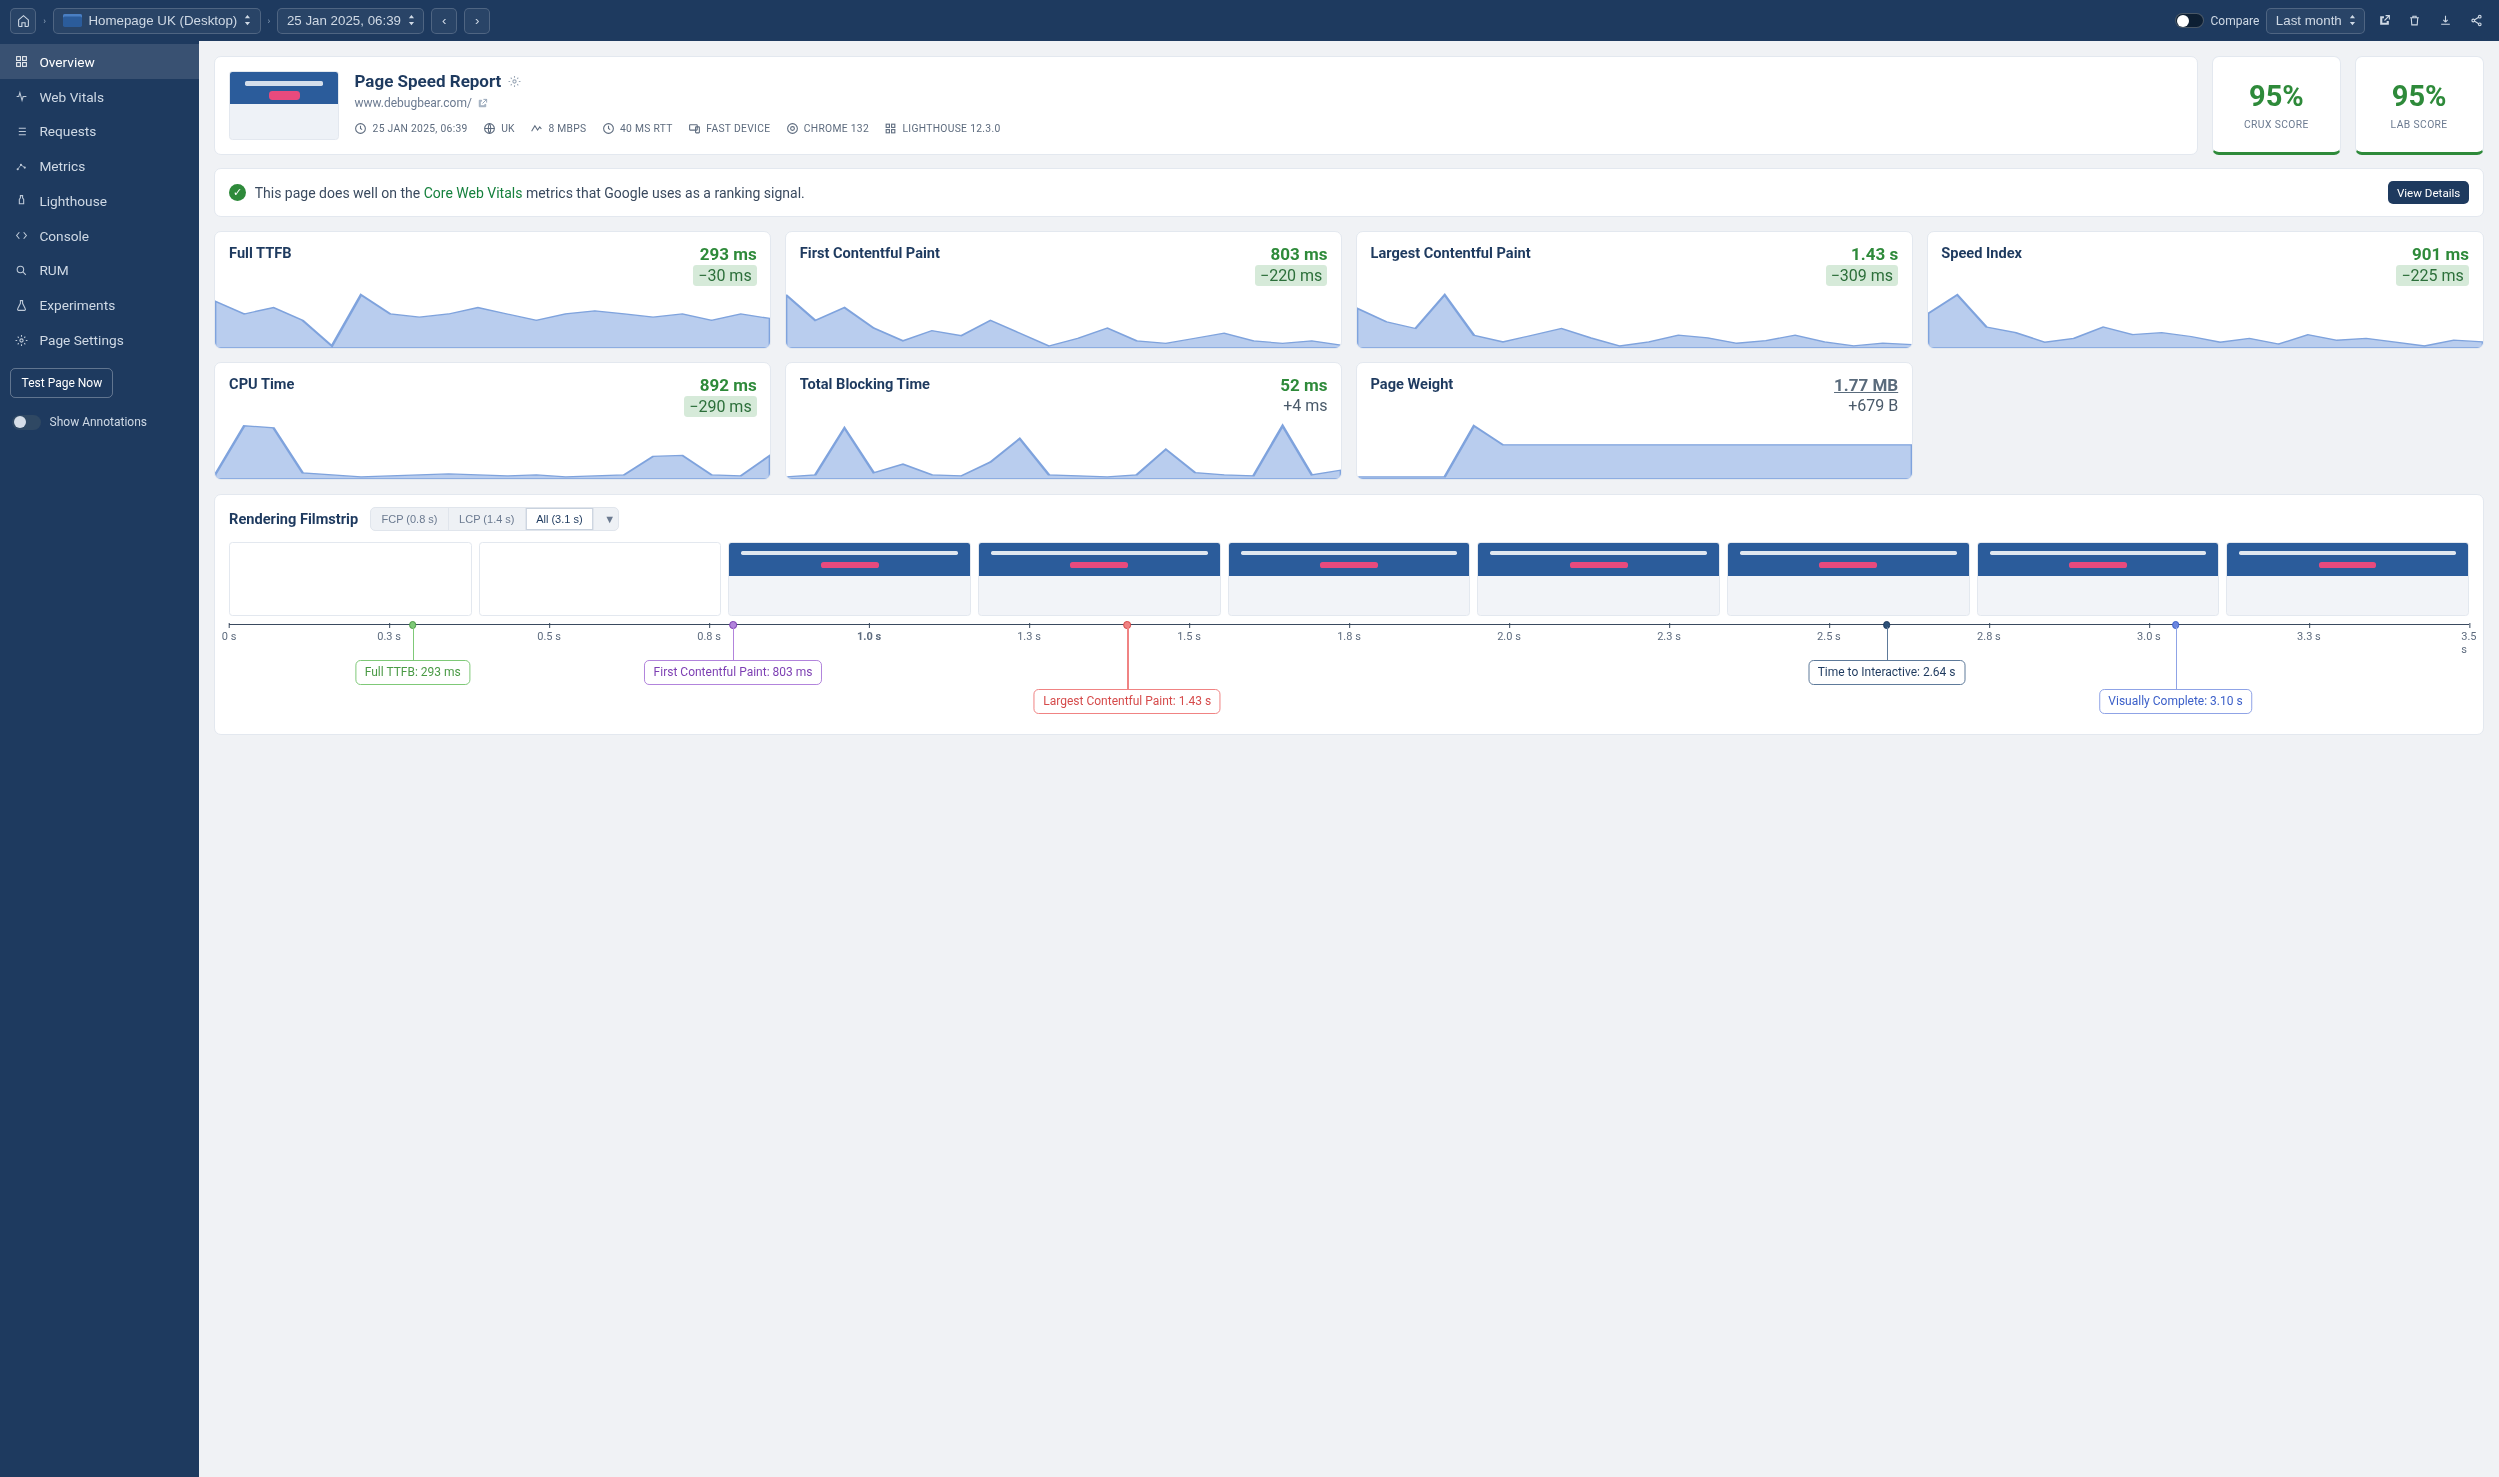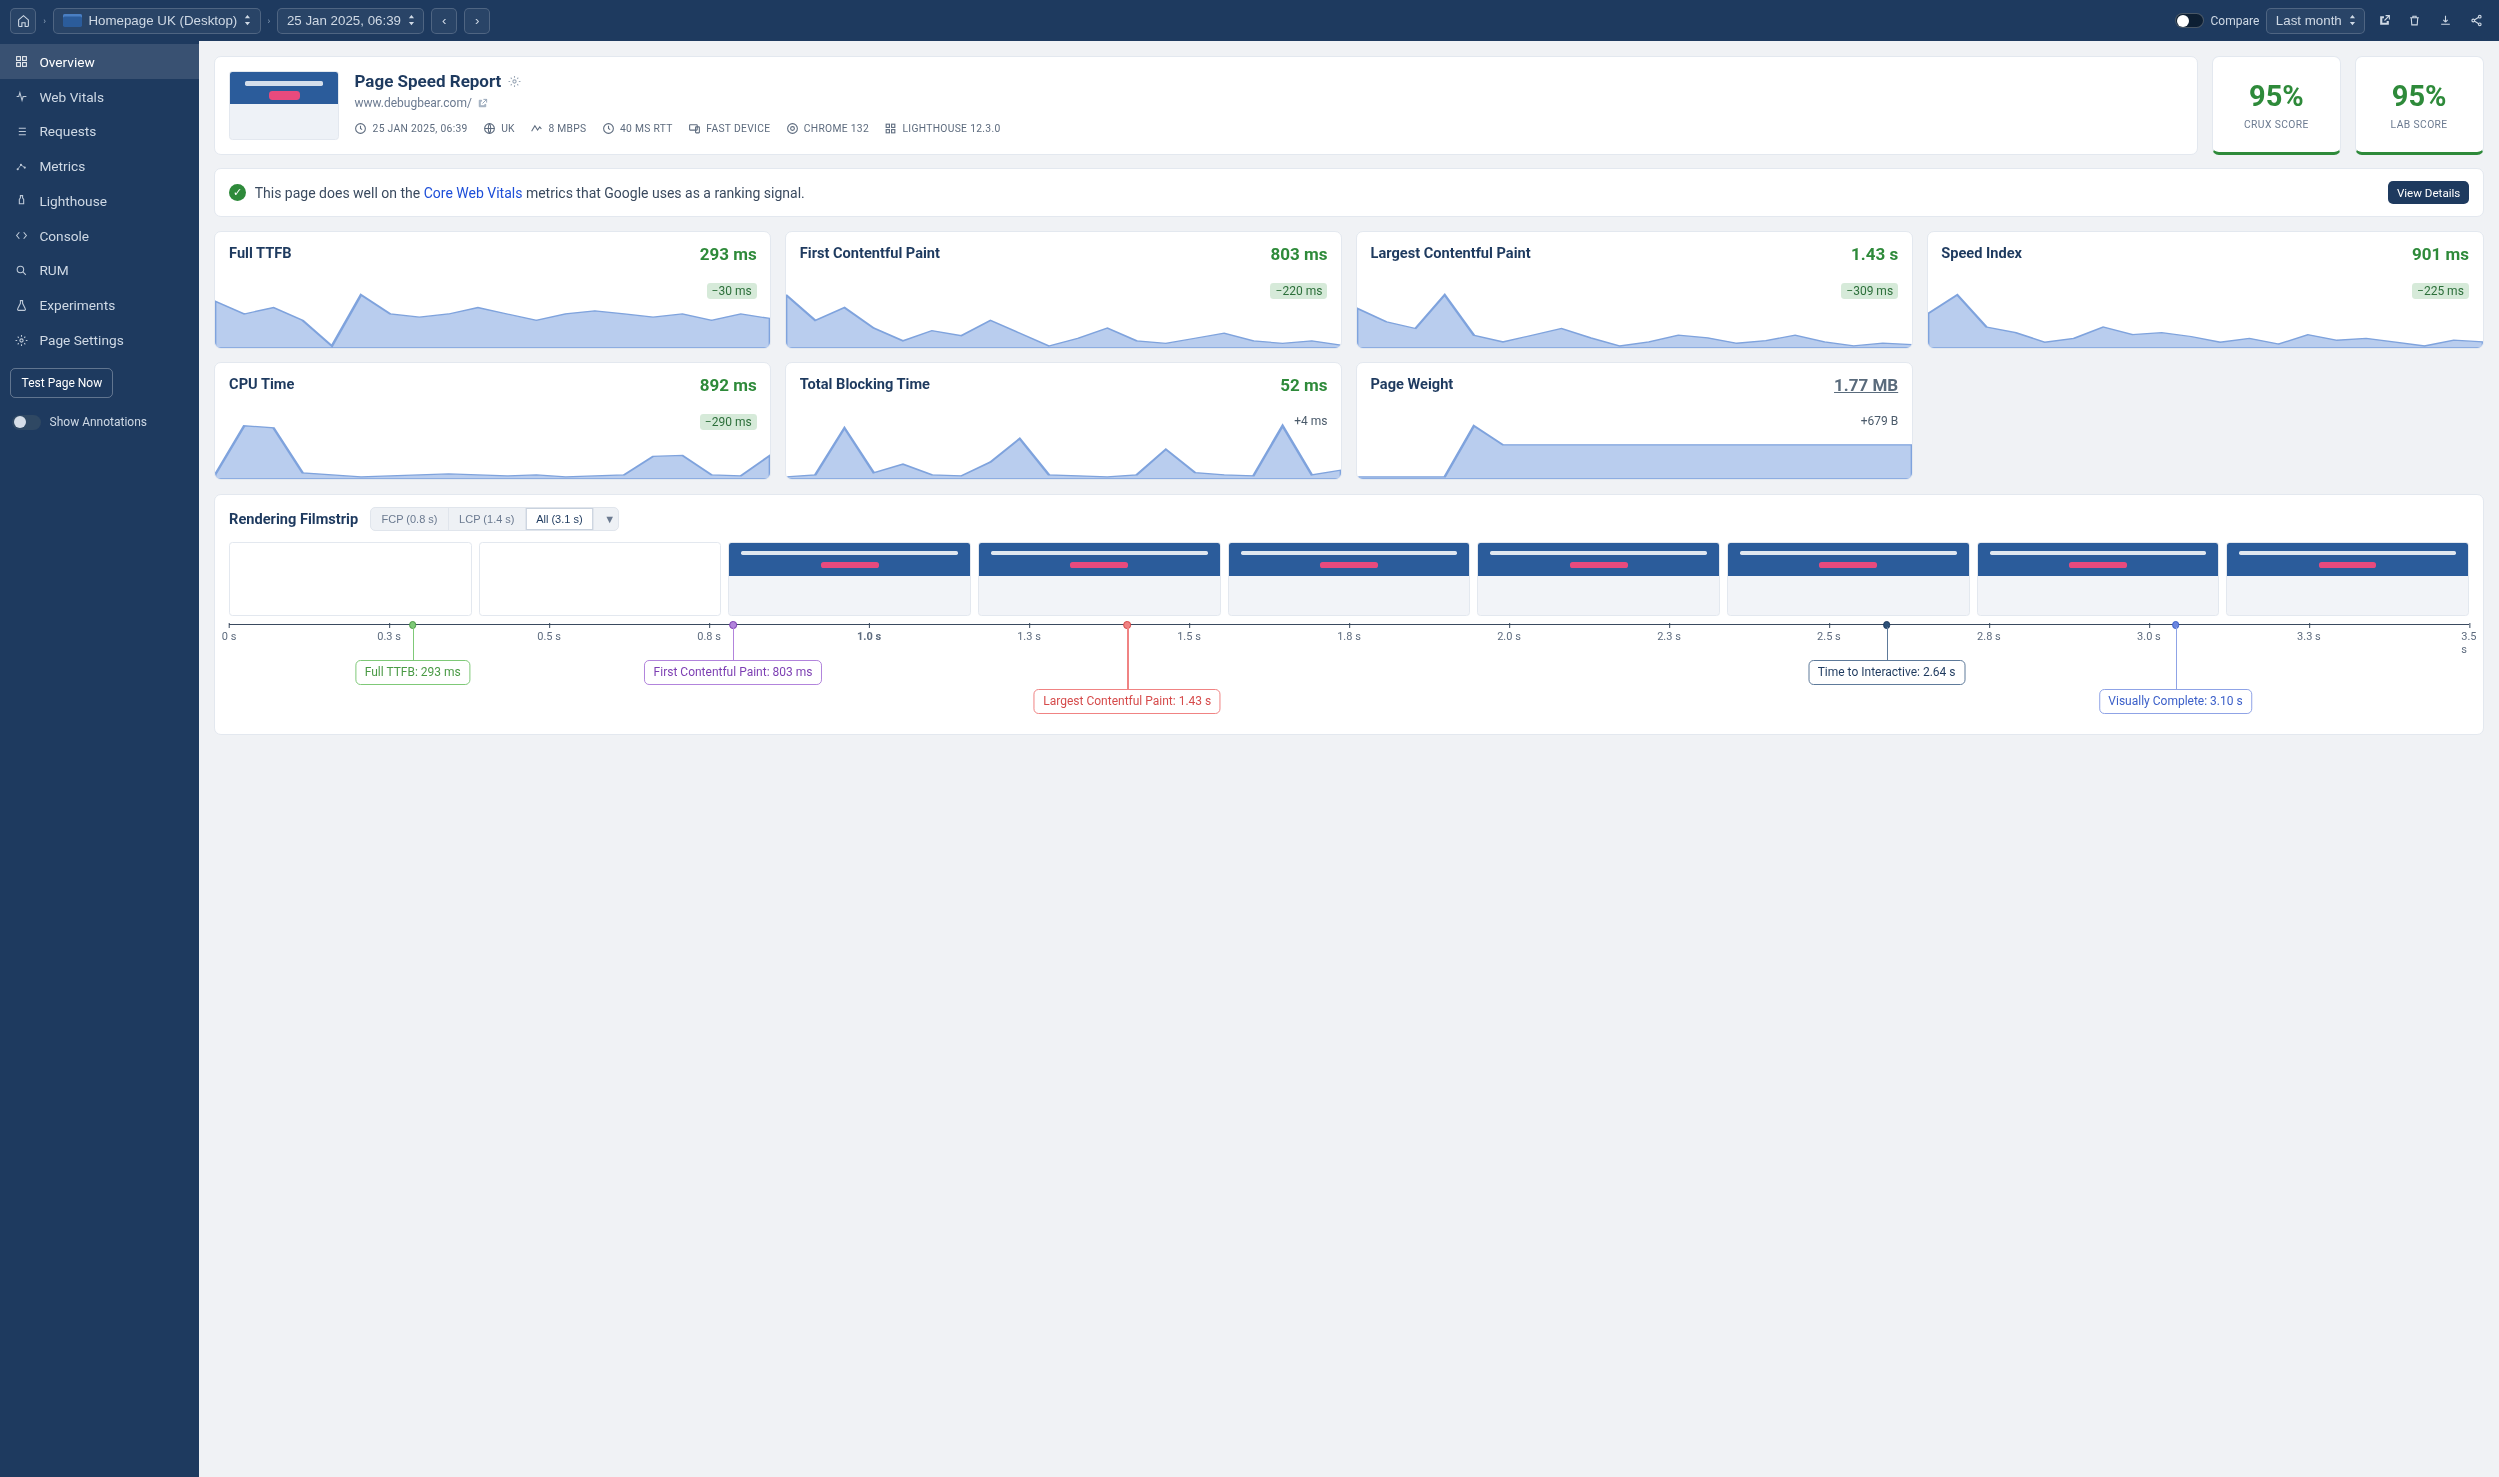--- a/index.html
+++ b/index.html
@@ -114,36 +114,36 @@
   .scorecard .big { font-size:29px; font-weight:700; color:#2e8a3a; }
   .scorecard .lbl { font-size:10.3px; color:#6b7a90; margin-top:5.1px; letter-spacing:0.4px; }
 
   
   .cwv { display:flex; align-items:center; padding:12px 13.7px; gap:8.6px; }
   .okbadge {
     width:17px; height:17px; border-radius:50%; background:#2e8a3a;
     display:inline-flex; align-items:center; justify-content:center; color:#fff; font-size:11px;
   }
   .cwv-text { font-size:14px; color:#3a4a5f; }
-  .cwv-text a { color:#1d4ed8; text-decoration:none; }
+  .cwv-text a { color:#15803d; text-decoration:none; }
   .cwv .spacer { flex:1; }
   .detailsbtn {
     background:#1e3a5f; color:#fff; border-radius:5.1px; padding:4.3px 8.6px; font-size:11.6px; cursor:pointer;
   }
 
   
   .mgrid { display:grid; grid-template-columns: repeat(4, 1fr); gap:13.7px; }
   .mcard { padding:12px 13.7px 0 13.7px; position:relative; height:118px; overflow:hidden; cursor:pointer; }
   .mhead { display:flex; justify-content:space-between; align-items:flex-start; }
   .mname { font-size:14.6px; font-weight:700; }
   .mval { text-align:right; }
   .mval .v { font-size:17px; font-weight:700; }
   .mval .v.green { color:#2e8a3a; }
   .mval .v.grey { color:#5a6b7c;text-decoration:underline; }
-  .mval .d { font-size:12px; margin-top:19px; color:#4a5a6a; }
+  .mval .d { font-size:16px; margin-top:1px; color:#4a5a6a; }
   .mval .d.badge { background:#d6ead9; color:#2c6f3a; border-radius:3.4px; padding:0.9px 5.1px; display:inline-block; }
   .spark {
     position:absolute; left:0; right:0; bottom:0; height:58px;
   }
   .spark svg { width:100%; height:100%; display:block; }
 
   
   .filmcard { padding:12px 13.7px 15.4px 13.7px; }
   .filmhead { display:flex; align-items:center; gap:12px; }
   .filmhead h3 { font-size:14.6px; font-weight:700; }

